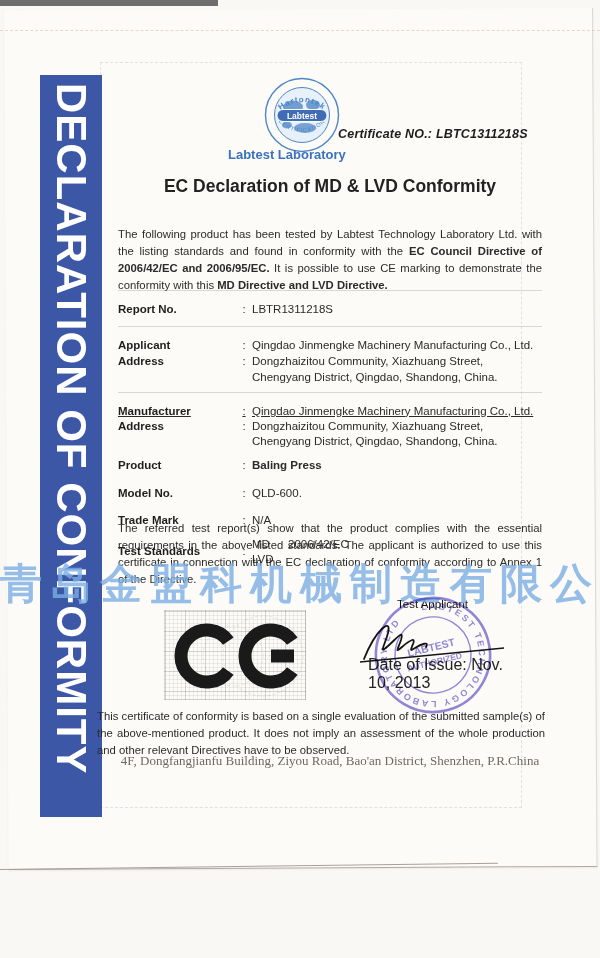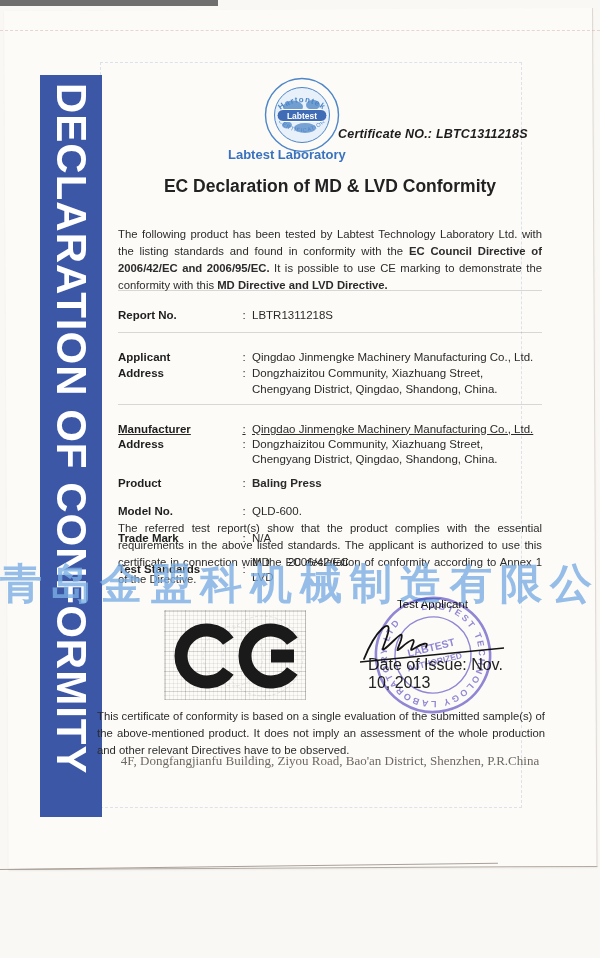--- a/index.html
+++ b/index.html
@@ -37,21 +37,21 @@
   .para{font-size:11.3px;line-height:1.52;text-align:justify;color:#2b2b2b;margin:0;}
   .intro{left:118px;top:226px;width:424px;}
   .referred{left:118px;top:520px;width:424px;}
   .disclaimer{left:97px;top:708px;width:448px;}
 
   
   .details{left:118px;top:290px;width:424px;font-size:11.5px;line-height:1.32;}
   .drow{display:grid;grid-template-columns:118px 16px 1fr;}
   .dlabel{font-weight:bold;color:#1e1e1e;}
   .dcolon{text-align:center;}
-  .sep{border-top:1px solid rgba(150,150,150,.35);padding-top:17px;}
+  .sep{border-top:1px solid rgba(150,150,150,.35);padding-top:11px;}
   .r-report{padding-bottom:9px;}
   .r-applicant{padding-bottom:1px;}
   .r-manu{margin-top:7px;text-decoration:underline;}
   .r-product{margin-top:9px;}
   .r-product .dvalue{font-weight:bold;}
   .r-model{margin-top:13px;}
   .r-trade{margin-top:11px;}
   .r-ts{margin-top:9px;}
   .r-ts .dlabel,.r-ts .dcolon{align-self:center;}
   .tsrow{display:grid;grid-template-columns:36px 1fr;}

